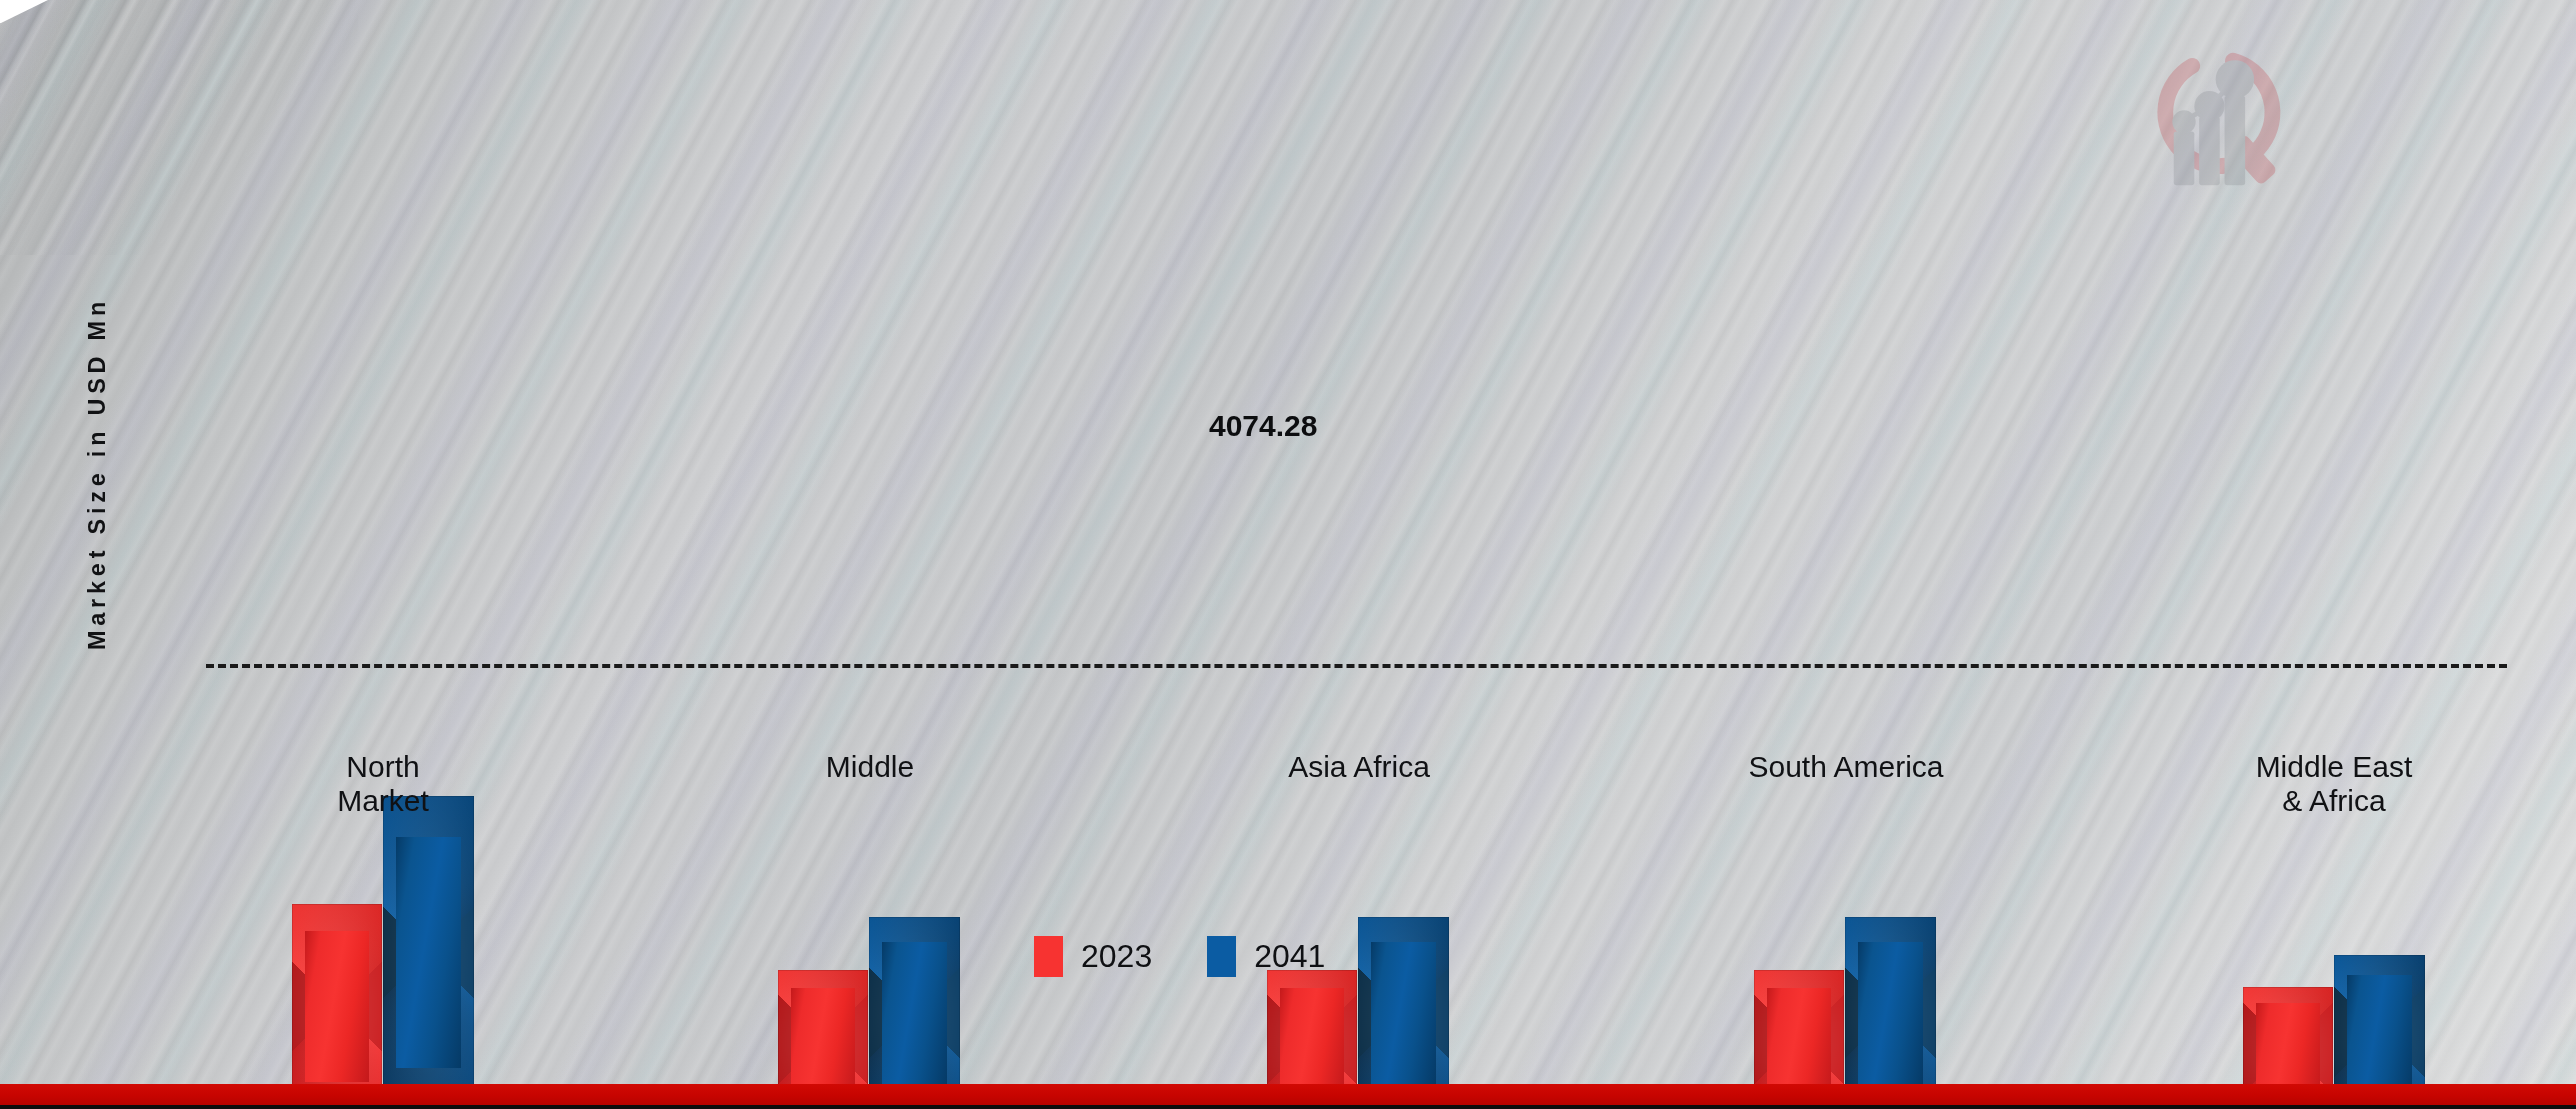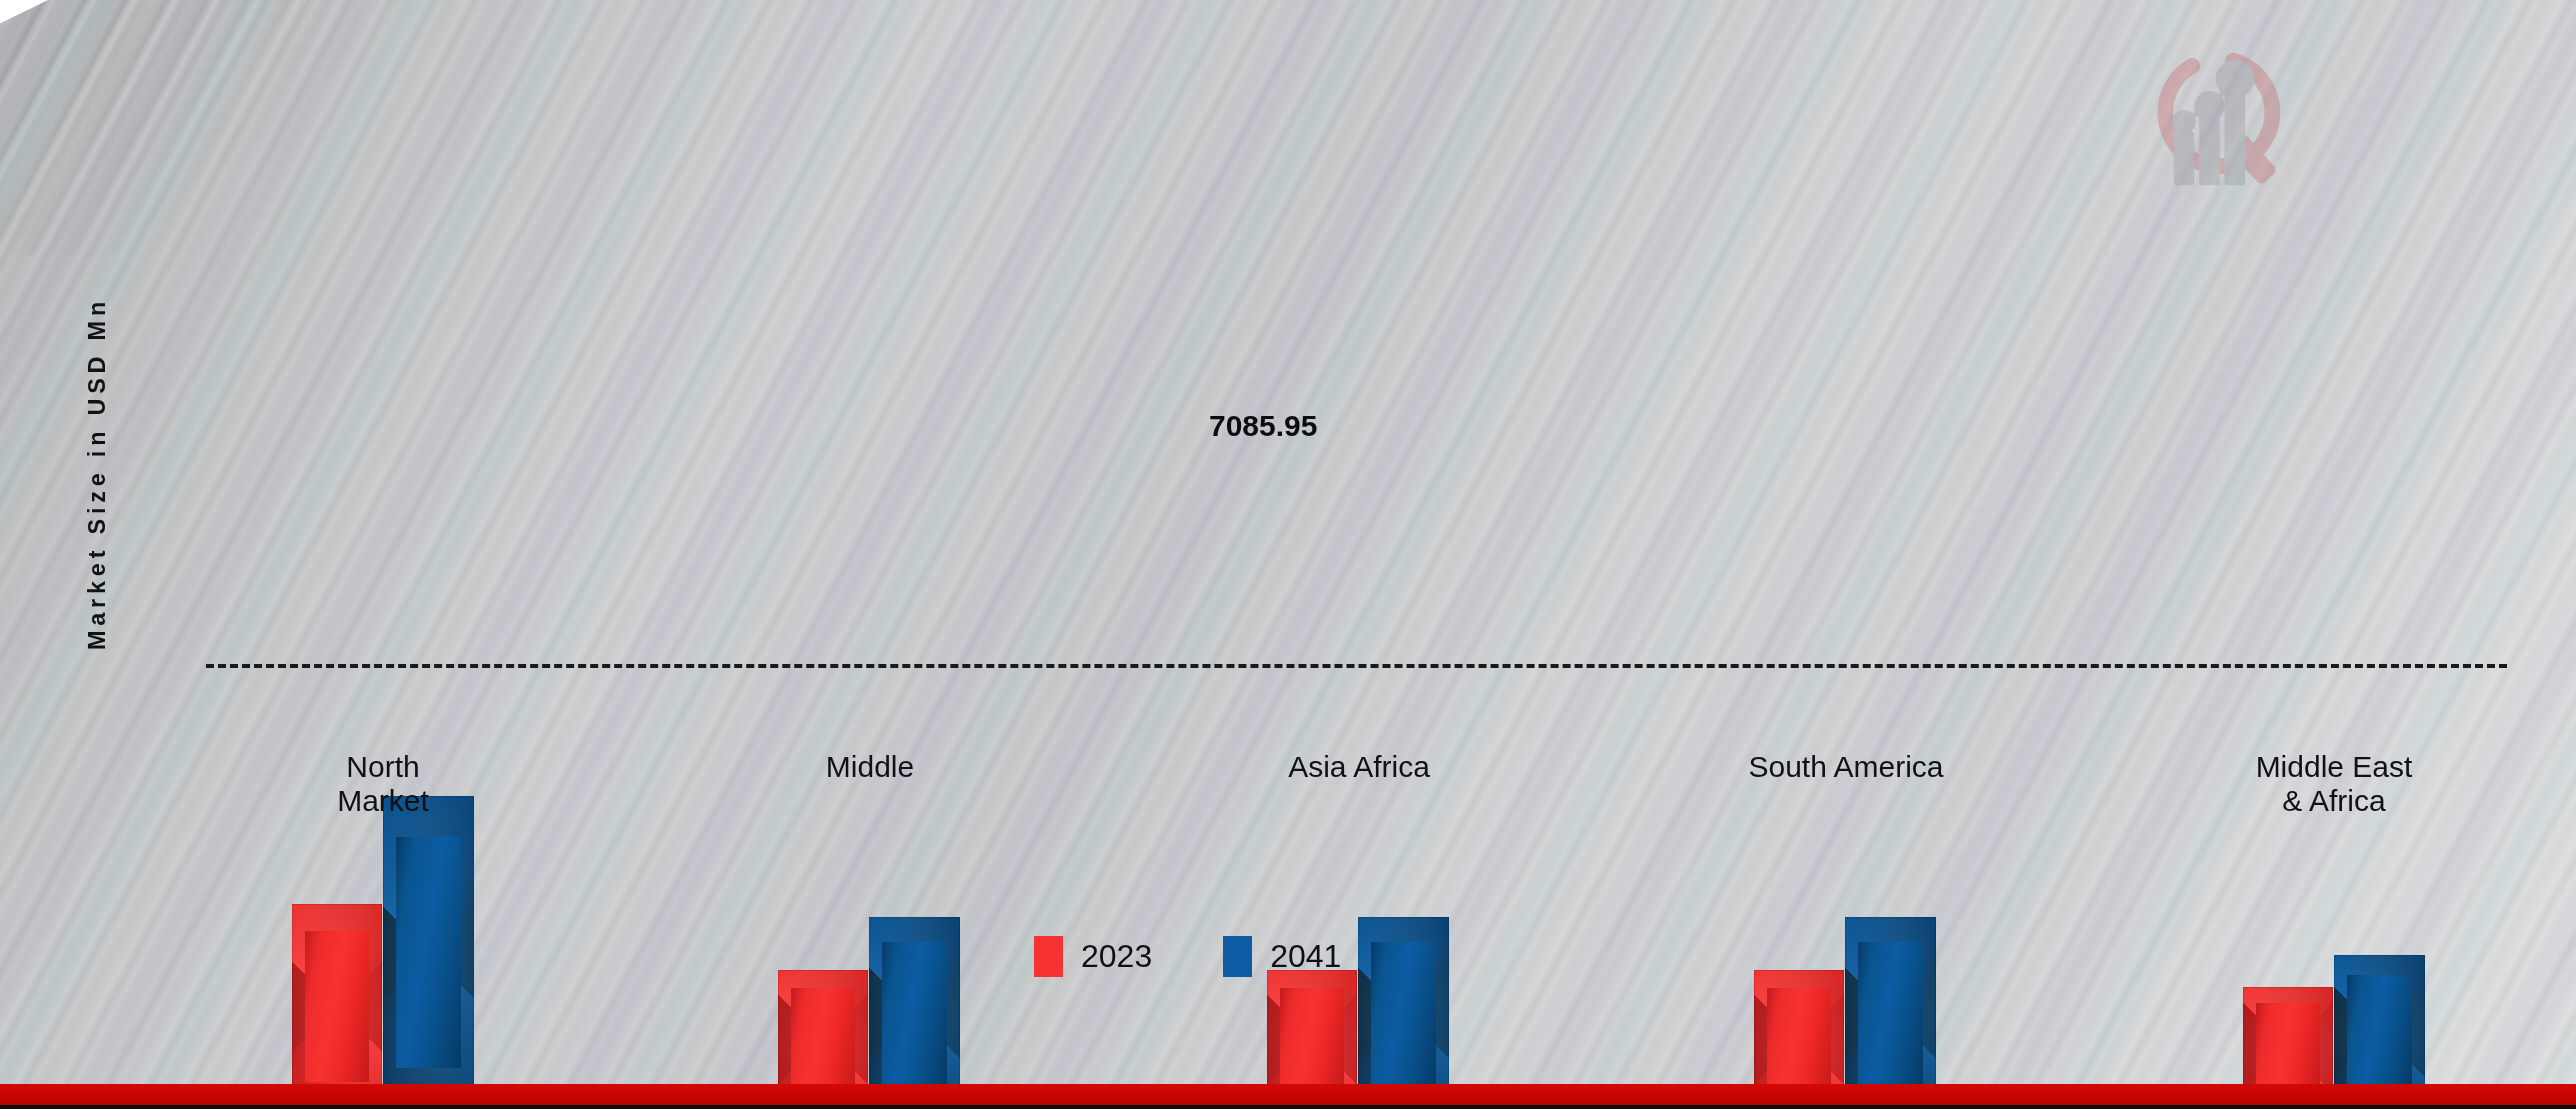--- a/index.html
+++ b/index.html
@@ -218,21 +218,21 @@
     white-space: nowrap;
   }
 
   
   #legend {
     position: absolute;
     left: 1034px;
     top: 936px;
     display: flex;
     align-items: center;
-    gap: 16px;
+    gap: 0px;
   }
   .legend-item {
     display: flex;
     align-items: center;
   }
   .legend-swatch {
     width: 29px;
     height: 41px;
     display: block;
   }
@@ -322,21 +322,21 @@
         <div class="face">
             <div class="core"></div>
           </div>
       </div>
       <div class="bar blue" style="left:91px; width:91px; height:192px;">
         <div class="face">
             <div class="core"></div>
           </div>
       </div>
     </div>
-    <div id="value-label" style="left:1209px; top:409px;">7085.95</div>
+    <div id="value-label" style="left:1209px; top:409px;">4074.28</div>
     <div class="cat-label" style="left:1249px; top:750px; width:220px;">Asia Africa</div>
 
     <div class="bar-group" style="left:1754px; width:183px; height:664px;">
       <div class="bar red" style="left:0px; width:90px; height:139px;">
         <div class="face">
             <div class="core"></div>
           </div>
       </div>
       <div class="bar blue" style="left:91px; width:91px; height:192px;">
         <div class="face">

